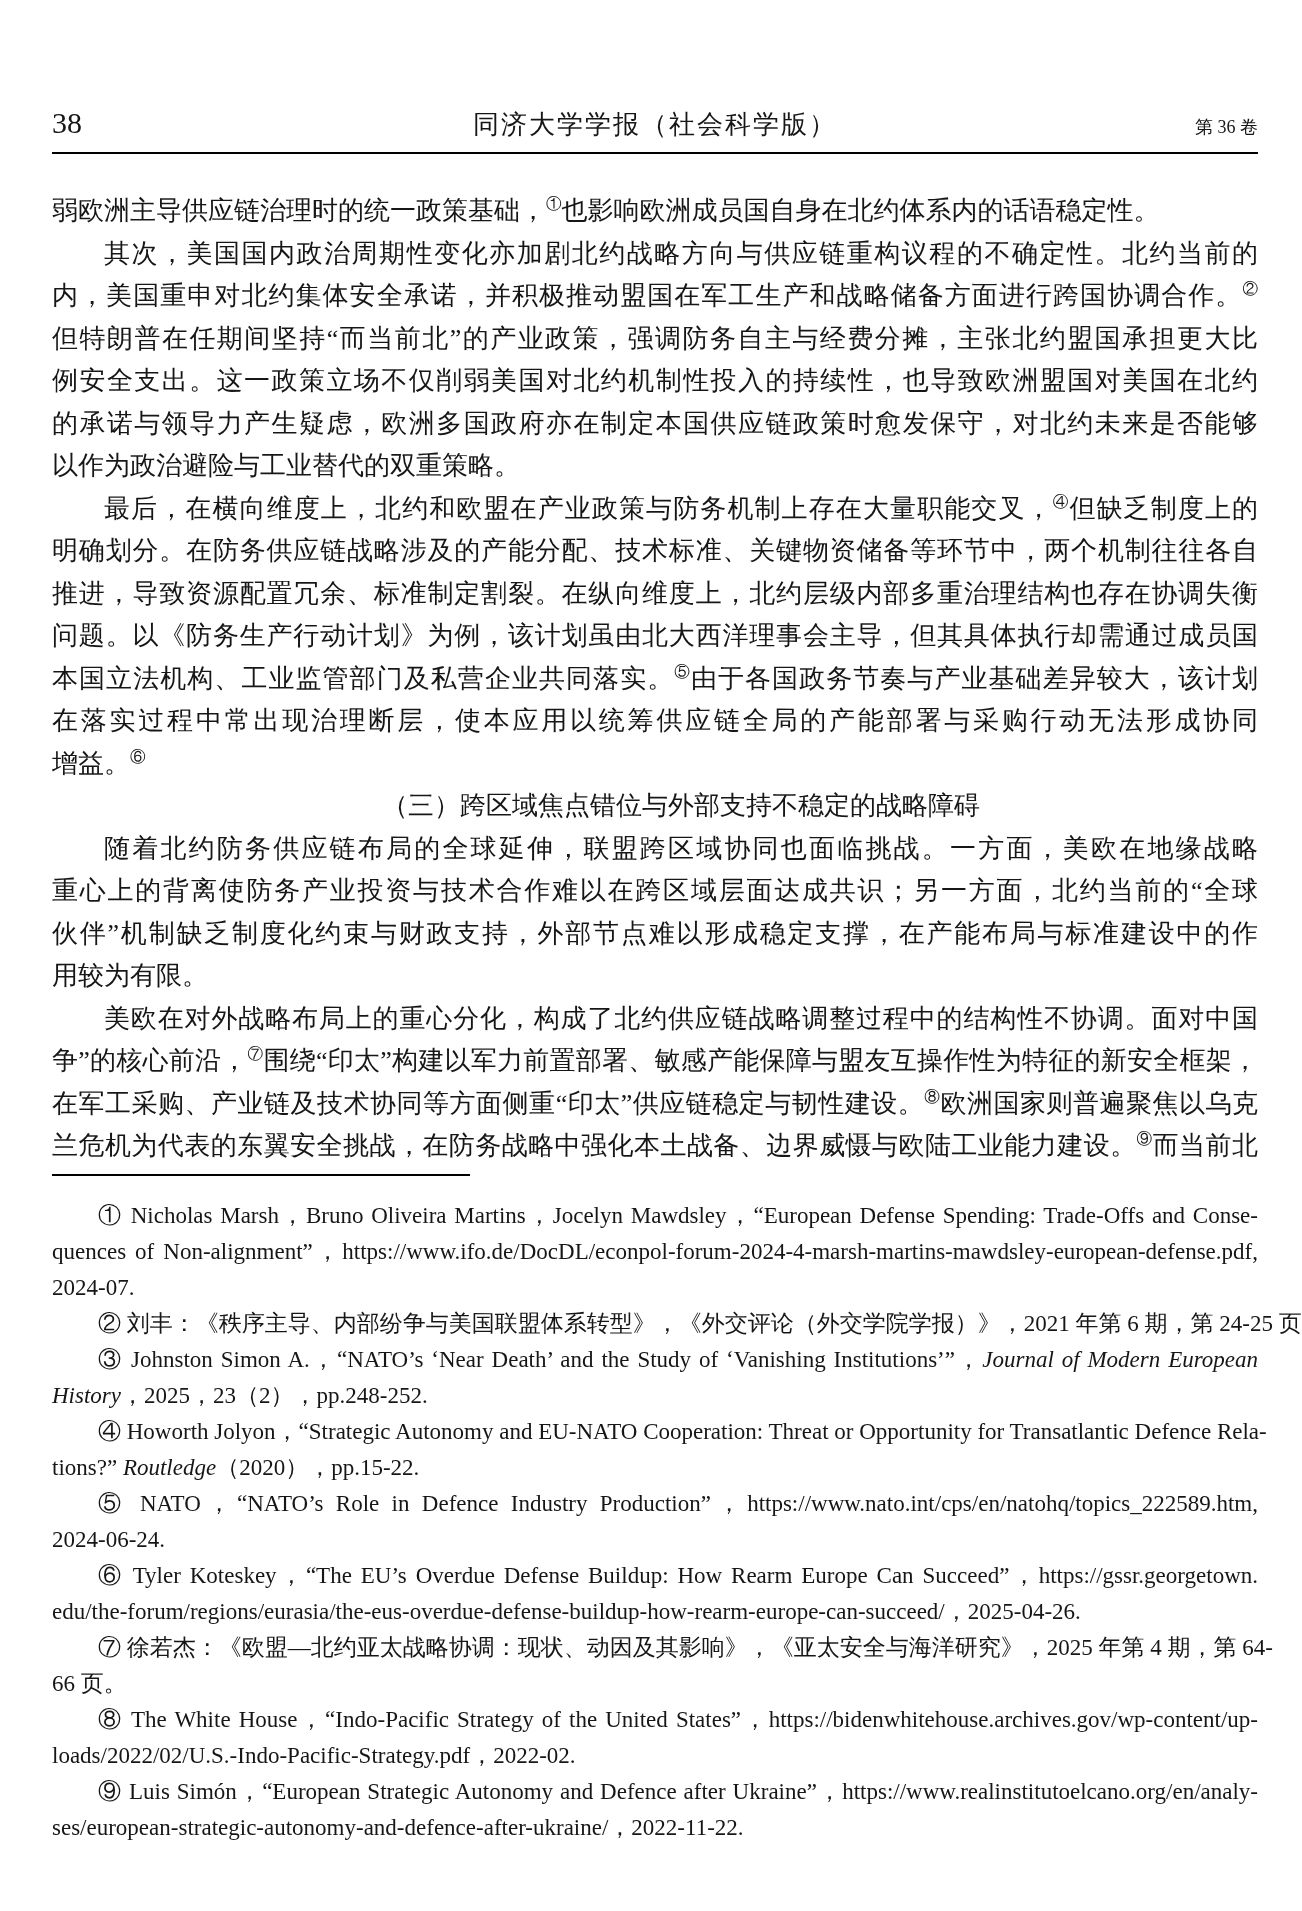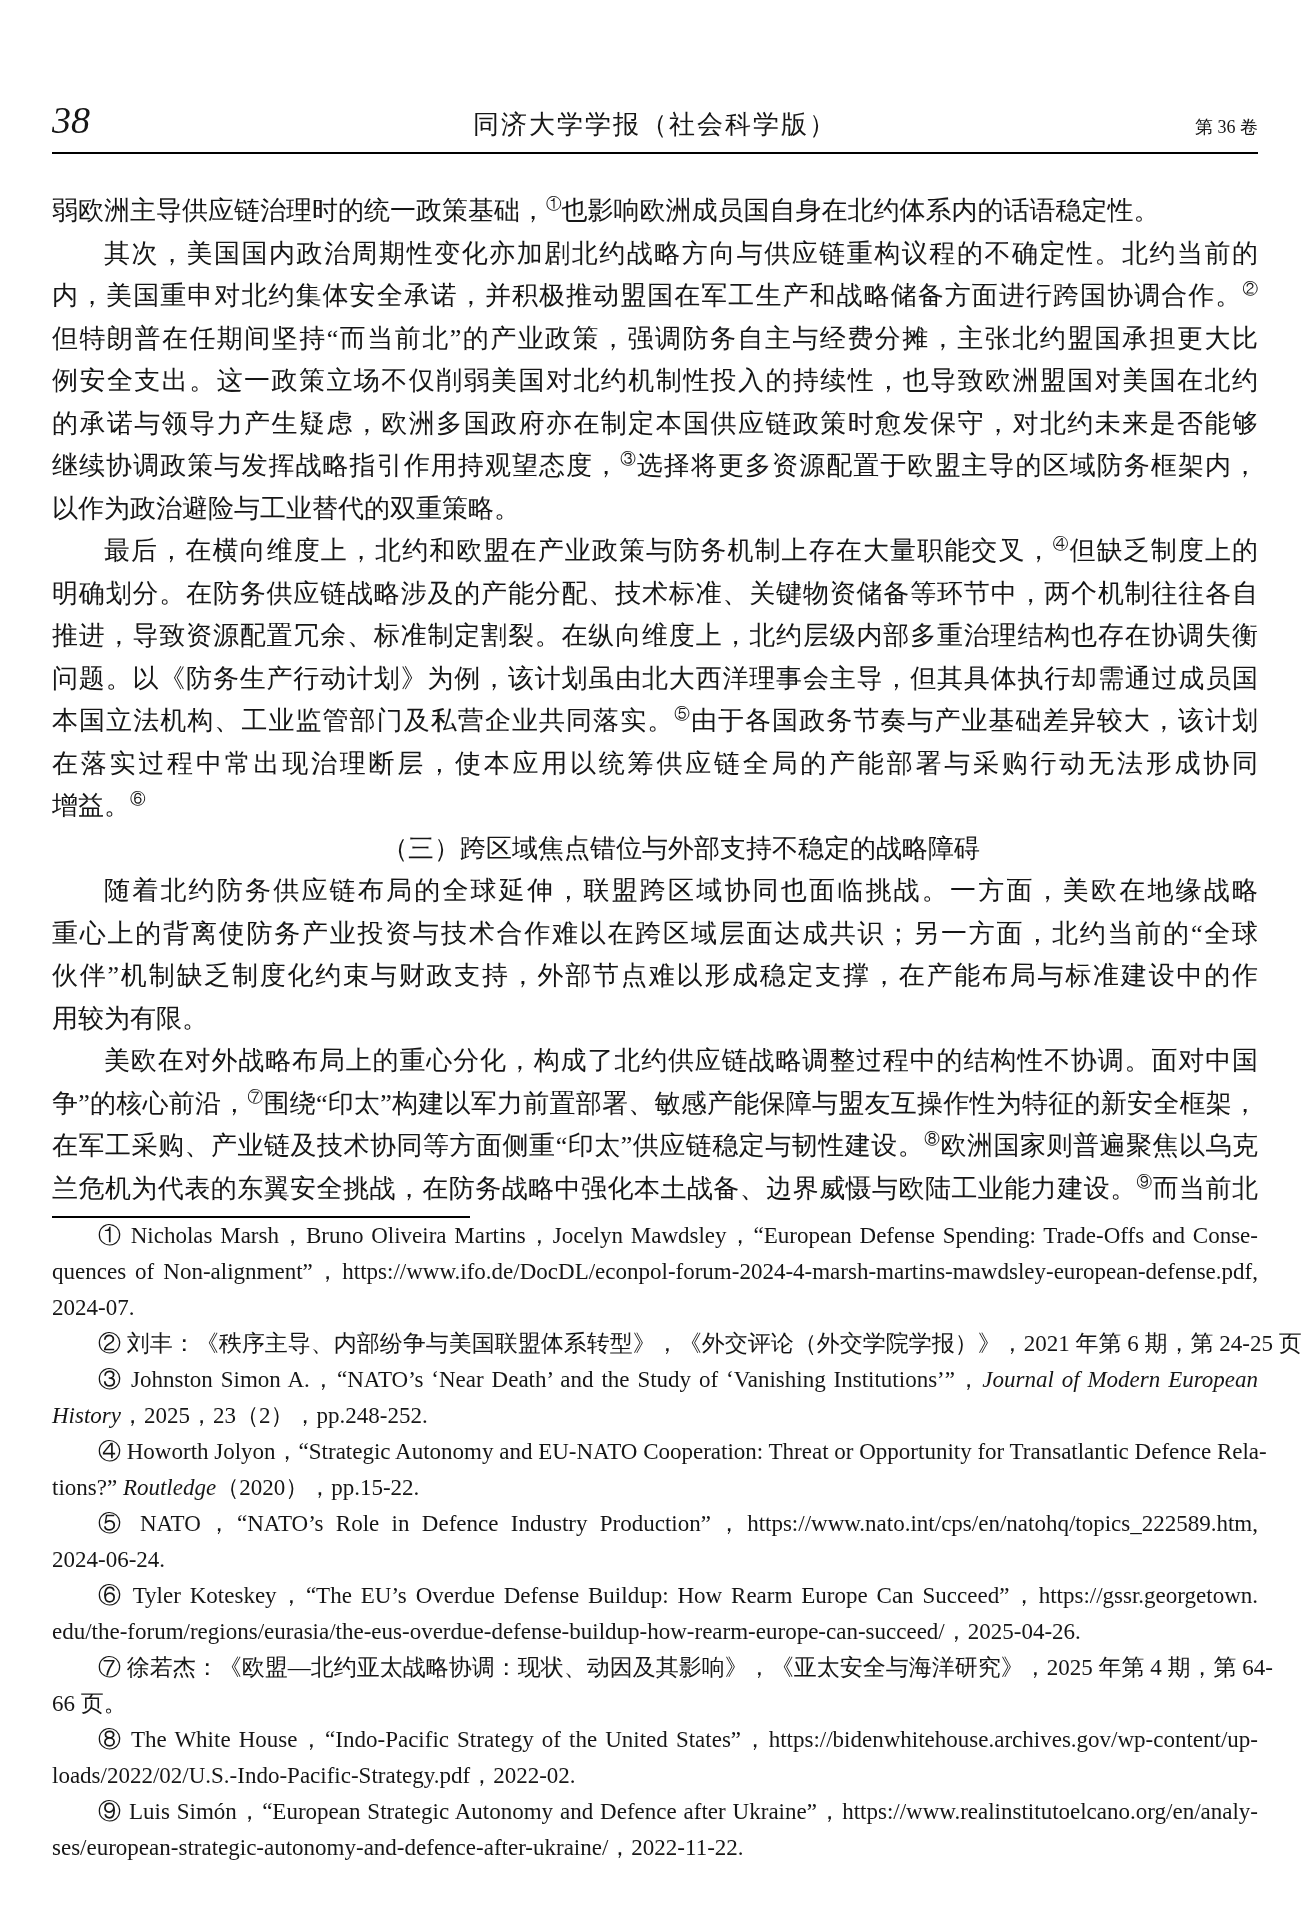--- a/index.html
+++ b/index.html
@@ -15,21 +15,21 @@
     width: 1302px; height: 1911px;
     padding: 0 44px 0 52px;
     box-sizing: border-box;
   }
   .header {
     display: grid;
     grid-template-columns: 1fr auto 1fr;
     align-items: baseline;
     padding-top: 84px;
   }
-  .h-page  { justify-self: start; font-size: 38px; font-style: italic; }
+  .h-page  { justify-self: start; font-size: 30px; }
   .h-title { justify-self: center; font-size: 26px; letter-spacing: 2px; margin-top: 23px; }
   .h-vol   { justify-self: end; font-size: 18px; }
   .header-rule {
     border: none; border-top: 2px solid #000;
     margin: 10px 0 0 0;
   }
   .body-text { margin-top: 36px; }
   .bline {
     font-size: 26px;
     height: 42.5px; line-height: 42.5px;
@@ -40,21 +40,21 @@
   sup {
     font-size: 0.60em;
     vertical-align: super;
     line-height: 0;
   }
   .fn-rule {
     border: none; border-top: 2px solid #000;
     width: 418px;
     margin: 6px 0 0 0;
   }
-  .fn-area { }
+  .fn-area { margin-top: 22px; }
   .fline {
     font-size: 23px;
     height: 36px; line-height: 36px;
     white-space: nowrap;
   }
   .fline.ind { padding-left: 46px; }
   .fline i { font-style: italic; }
 </style>
 </head>
 <body>
@@ -69,21 +69,20 @@
 
   <hr class="header-rule">
 
   <div class="body-text">
       <div class="bline">弱欧洲主导供应链治理时的统一政策基础，<sup>①</sup>也影响欧洲成员国自身在北约体系内的话语稳定性。</div>
       <div class="bline fill ind">其次，美国国内政治周期性变化亦加剧北约战略方向与供应链重构议程的不确定性。北约当前的</div>
       <div class="bline fill">内，美国重申对北约集体安全承诺，并积极推动盟国在军工生产和战略储备方面进行跨国协调合作。<sup>②</sup></div>
       <div class="bline fill">但特朗普在任期间坚持“而当前北”的产业政策，强调防务自主与经费分摊，主张北约盟国承担更大比</div>
       <div class="bline fill">例安全支出。这一政策立场不仅削弱美国对北约机制性投入的持续性，也导致欧洲盟国对美国在北约</div>
       <div class="bline fill">的承诺与领导力产生疑虑，欧洲多国政府亦在制定本国供应链政策时愈发保守，对北约未来是否能够</div>
-      <div class="bline fill">继续协调政策与发挥战略指引作用持观望态度，<sup>③</sup>选择将更多资源配置于欧盟主导的区域防务框架内，</div>
       <div class="bline">以作为政治避险与工业替代的双重策略。</div>
       <div class="bline fill ind">最后，在横向维度上，北约和欧盟在产业政策与防务机制上存在大量职能交叉，<sup>④</sup>但缺乏制度上的</div>
       <div class="bline fill">明确划分。在防务供应链战略涉及的产能分配、技术标准、关键物资储备等环节中，两个机制往往各自</div>
       <div class="bline fill">推进，导致资源配置冗余、标准制定割裂。在纵向维度上，北约层级内部多重治理结构也存在协调失衡</div>
       <div class="bline fill">问题。以《防务生产行动计划》为例，该计划虽由北大西洋理事会主导，但其具体执行却需通过成员国</div>
       <div class="bline fill">本国立法机构、工业监管部门及私营企业共同落实。<sup>⑤</sup>由于各国政务节奏与产业基础差异较大，该计划</div>
       <div class="bline fill">在落实过程中常出现治理断层，使本应用以统筹供应链全局的产能部署与采购行动无法形成协同</div>
       <div class="bline">增益。<sup>⑥</sup></div>
       <div class="bline ind">（三）跨区域焦点错位与外部支持不稳定的战略障碍</div>
       <div class="bline fill ind">随着北约防务供应链布局的全球延伸，联盟跨区域协同也面临挑战。一方面，美欧在地缘战略</div>

